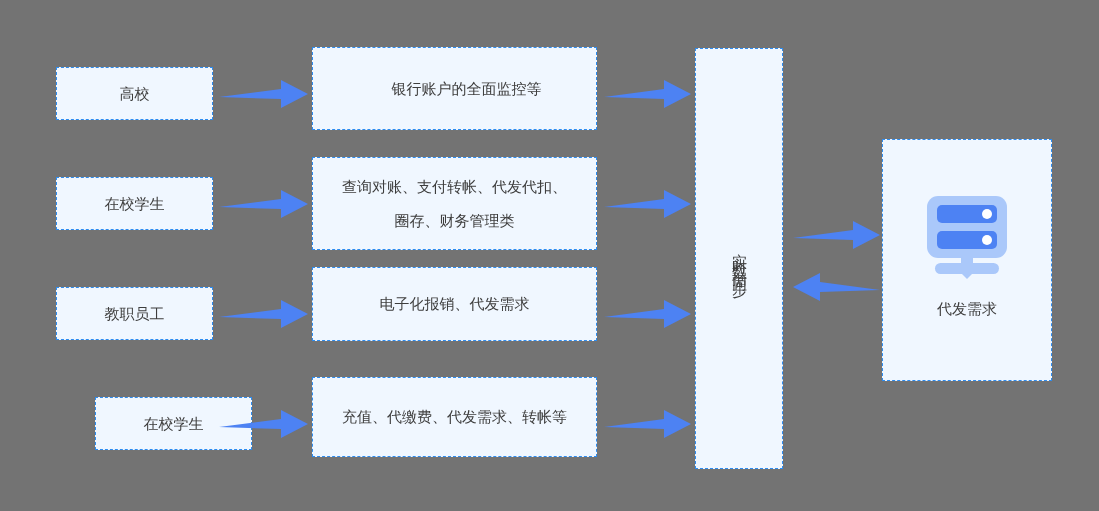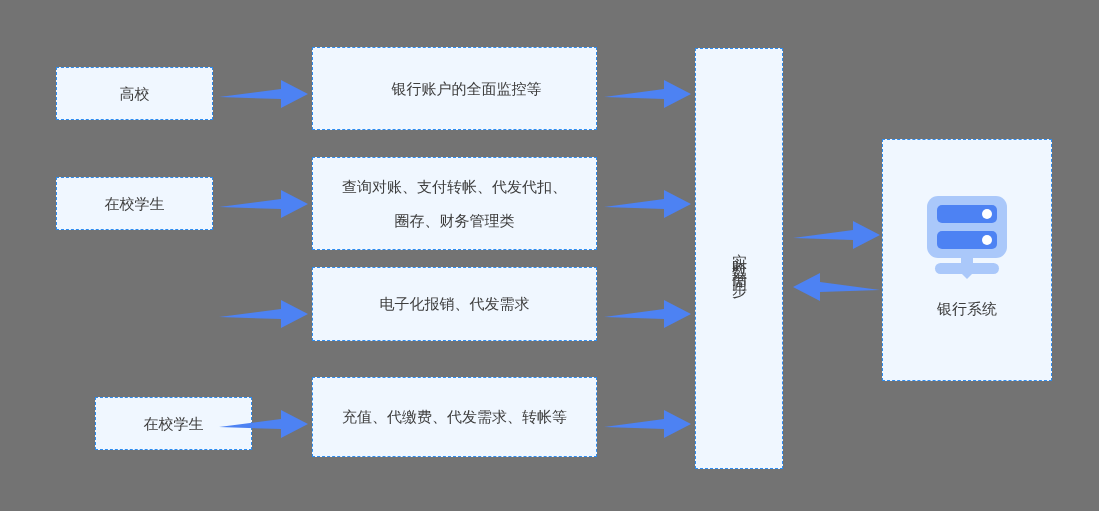--- a/index.html
+++ b/index.html
@@ -109,20 +109,23 @@
 <body>
 
 <div id="canvas">
 
   <div class="node actor actor-1">
     <span class="label">高校</span>
   </div>
   <div class="node actor actor-2">
     <span class="label">在校学生</span>
   </div>
+  <div class="node actor actor-3">
+    <span class="label">教职员工</span>
+  </div>
   <div class="node actor actor-4">
     <span class="label">在校学生</span>
   </div>
 
   <div class="node service service-1">
     <span class="label">银行账户的全面监控等</span>
   </div>
   <div class="node service service-2">
     <span class="label">查询对账、支付转帐、代发代扣、
 圈存、财务管理类</span>
@@ -150,21 +153,21 @@
         <rect x="16" y="35" width="60" height="18" rx="5" ry="5" fill="#4d82f3"></rect>
         <circle cx="66" cy="44" r="5" fill="#ffffff"></circle>
 
         <rect x="40" y="60" width="12" height="9" fill="#aac8fa"></rect>
 
         <rect x="14" y="67" width="64" height="11" rx="5.5" ry="5.5" fill="#aac8fa"></rect>
 
         <path d="M38 75 L54 75 L46 83 Z" fill="#aac8fa"></path>
       </svg>
     </span>
-    <span class="bank-label">银行系统</span>
+    <span class="bank-label">代发需求</span>
   </div>
 
   <div class="arrow" style="left:219px; top:78px;">
     <svg width="90" height="32" viewBox="0 0 90 32">
         <path d="M0 19 L62 11 L62 2 L89 16 L62 30 L62 21 Z" fill="#4d82f3"></path>
       </svg>
   </div>
   <div class="arrow" style="left:219px; top:188px;">
     <svg width="90" height="32" viewBox="0 0 90 32">
         <path d="M0 19 L62 11 L62 2 L89 16 L62 30 L62 21 Z" fill="#4d82f3"></path>

